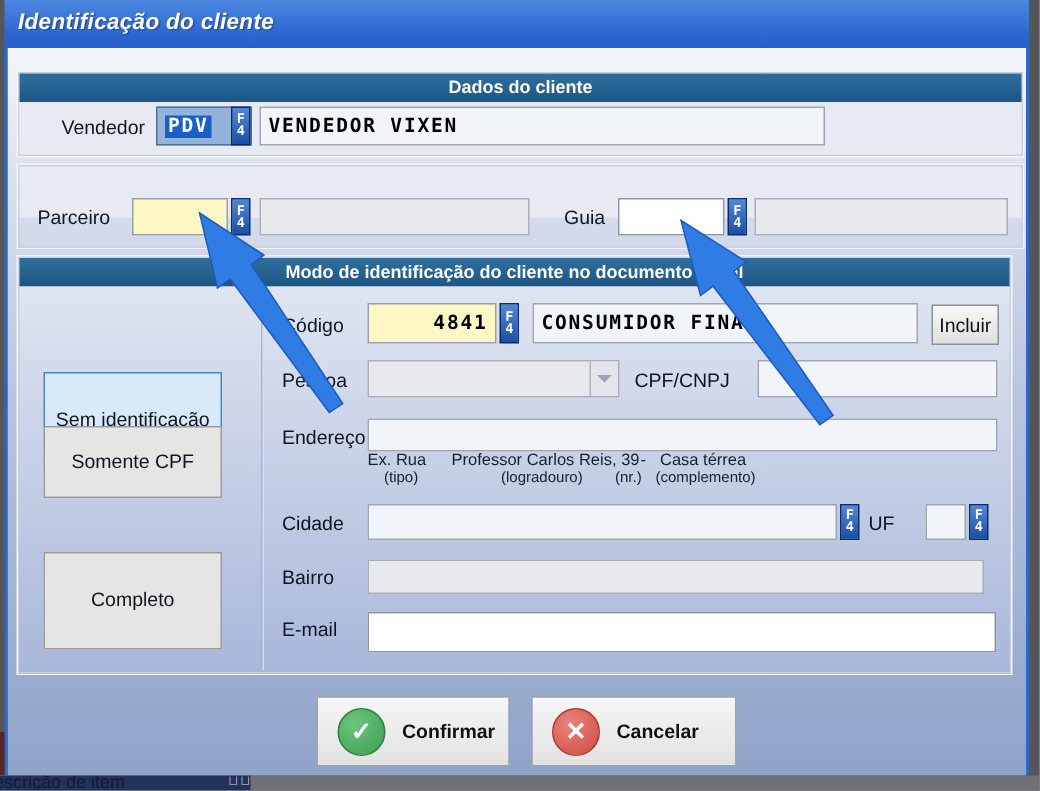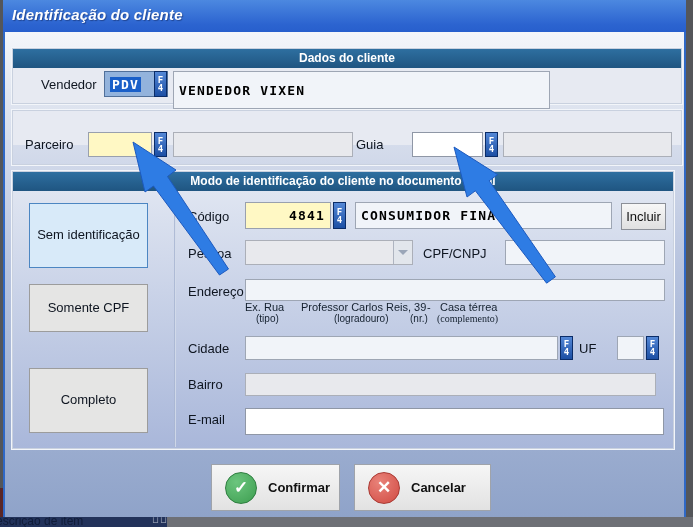--- a/index.html
+++ b/index.html
@@ -66,21 +66,21 @@
   
   .hint1 { position:absolute; font-size:11px; color:#14202E; white-space:nowrap; }
   .hint2 { position:absolute; font-size:10px; color:#14202E; white-space:nowrap; }
 
   
   .mode-btn {
     position:absolute; left:29px; width:119px; font-size:13px; color:#0E1520;
     display:flex; align-items:center; justify-content:center; text-align:center;
     cursor:pointer; padding:4px; line-height:1.25;
   }
-  .mode-btn.selected { background:#D8EAF9; border:1px solid #4C86C2; }
+  .mode-btn.selected { background:#D8EAF9; border:1px solid #4C86C2;margin-top:45px; }
   .mode-btn.normal   { background:#E5E5E4; border:1px solid #9C9C9C; }
   .push-btn {
     position:absolute; background:linear-gradient(180deg,#F7F7F7,#E0E0E0);
     border:1px solid #8C9098; font-size:13px; color:#101010;
     display:flex; align-items:center; justify-content:center; cursor:pointer;
     font-family:"Liberation Sans",sans-serif;
   }
   .big-btn {
     position:absolute; top:464px; height:47px;
     background:linear-gradient(180deg,#F6F6F6,#E2E2E2); border:1px solid #9FA3AA;
@@ -111,34 +111,34 @@
     <div class="grp-body"></div>
   </div>
   <span class="lbl" style="left:41px; top:77px;">Vendedor</span>
   <div class="field bluecode mono" style="left:88px; top:71px; width:64px; height:26px;margin-left:16px;">
     <span class="sel">PDV</span>
   </div>
   <div class="f4" style="left:154px; top:71px; height:26px;">
     <span>F</span>
     <span>4</span>
   </div>
-  <div class="field mono" style="left:173px; top:71px; width:377px; height:38px;">VENDEDOR VIXEN</div>
+  <div class="field mono" style="left:173px; top:71px; width:377px; height:26px;">VENDEDOR VIXEN</div>
 
   <div class="group" style="left:12px; top:110px; width:670px; height:55px;">
     <div class="grp-body"></div>
   </div>
   <span class="lbl" style="left:25px; top:137px;text-align:right;">Parceiro</span>
   <div class="field yellow mono" style="left:88px; top:132px; width:64px; height:25px;"></div>
   <div class="f4" style="left:154px; top:132px; height:25px;">
     <span>F</span>
     <span>4</span>
   </div>
   <div class="field disabled mono" style="left:173px; top:132px; width:180px; height:25px;"></div>
 
-  <span class="lbl" style="left:356px; top:137px;">Guia</span>
+  <span class="lbl" style="left:376px; top:137px;">Guia</span>
   <div class="field white mono" style="left:412px; top:132px; width:71px; height:25px;"></div>
   <div class="f4" style="left:485px; top:132px; height:25px;">
     <span>F</span>
     <span>4</span>
   </div>
   <div class="field disabled mono" style="left:503px; top:132px; width:169px; height:25px;"></div>
 
   <div class="group" style="left:12px; top:171px; width:662px; height:278px;">
     <div class="grp-header">Modo de identificação do cliente no documento fiscal</div>
     <div class="grp-body grad"></div>
@@ -170,21 +170,21 @@
 
   <span class="lbl" style="left:188px; top:284px;">Endereço</span>
   <div class="field mono" style="left:245px; top:279px; width:420px; height:22px;"></div>
   <span class="hint1" style="left:245px; top:301px;">Ex. Rua</span>
   <span class="hint1" style="left:301px; top:301px;">Professor Carlos Reis, 39</span>
   <span class="hint1" style="left:427px; top:301px;">-</span>
   <span class="hint1" style="left:440px; top:301px;">Casa térrea</span>
   <span class="hint2" style="left:256px; top:313px;">(tipo)</span>
   <span class="hint2" style="left:334px; top:313px;">(logradouro)</span>
   <span class="hint2" style="left:410px; top:313px;">(nr.)</span>
-  <span class="hint2" style="left:437px; top:313px;font-family:Liberation Serif, serif;">(complemento)</span>
+  <span class="hint2" style="left:437px; top:313px;">(complemento)</span>
 
   <span class="lbl" style="left:188px; top:341px;">Cidade</span>
   <div class="field mono" style="left:245px; top:336px; width:313px; height:24px;"></div>
   <div class="f4" style="left:560px; top:336px; height:24px;">
     <span>F</span>
     <span>4</span>
   </div>
   <span class="lbl" style="left:579px; top:341px;">UF</span>
   <div class="field mono" style="left:617px; top:336px; width:27px; height:24px;"></div>
   <div class="f4" style="left:646px; top:336px; height:24px;">

